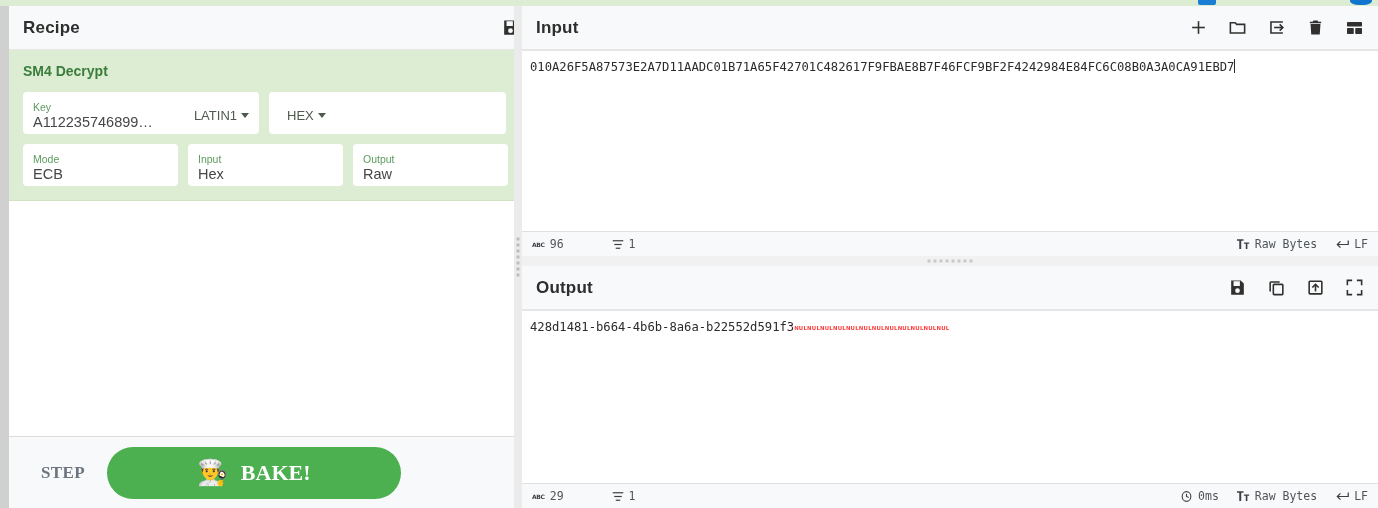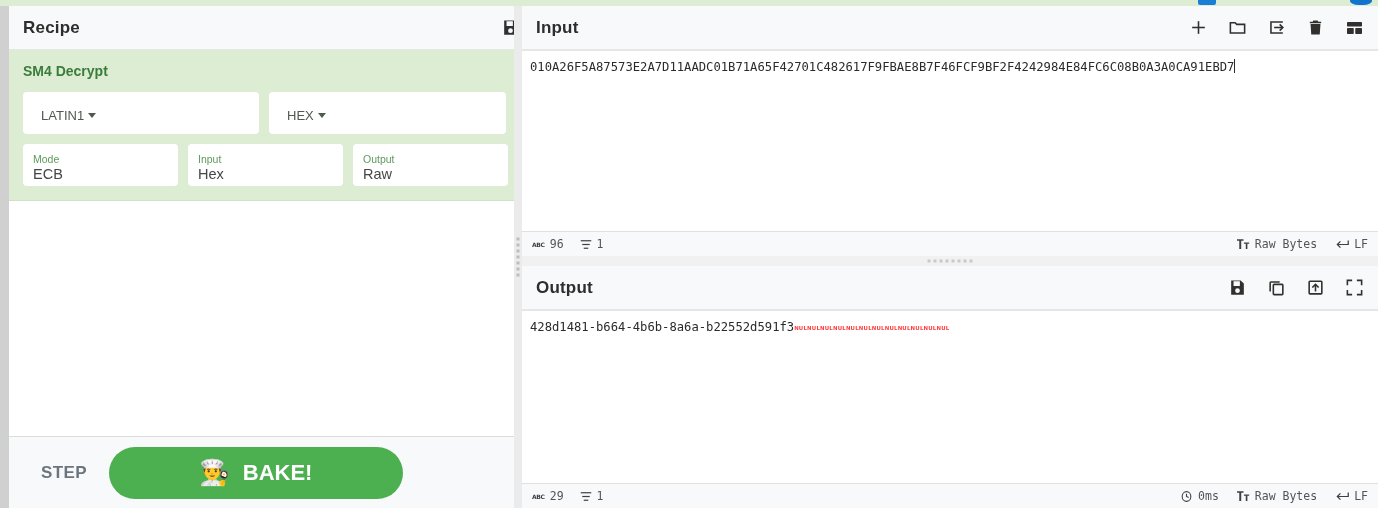--- a/index.html
+++ b/index.html
@@ -182,20 +182,21 @@
   
   .controls {
     flex: none;
     height: 72px;
     background: #f8f9fa;
     border-top: 1px solid #dcdcdc;
     display: flex;
     align-items: center;
     padding: 0 14px;
     box-sizing: border-box;
+    font-family: Liberation Serif, serif;
   }
   .step-btn {
     font-size: 17px;
     font-weight: bold;
     color: #6c757d;
     letter-spacing: 0.4px;
     margin-left: 18px;
     margin-right: 22px;
     cursor: pointer;
   }
@@ -311,20 +312,21 @@
     flex: none;
     height: 24px;
     background: #f8f9fa;
     border-top: 1px solid #e0e0e0;
     display: flex;
     align-items: center;
     padding: 0 10px;
     font-size: 11.5px;
     color: #50555a;
     font-family: "DejaVu Sans Mono", monospace;
+    gap: 32px;
   }
   .st-group {
     display: flex;
     align-items: center;
     gap: 5px;
     margin-right: 16px;
     cursor: pointer;
   }
   .st-right { margin-left: auto; display: flex; align-items: center; }
   .st-right .st-group { margin-right: 0; margin-left: 18px; }
@@ -410,20 +412,24 @@
               <svg width="13" height="15" viewBox="0 0 14 16" fill="currentColor">
                 <rect x="1" y="1" width="4" height="14" rx="0.5"></rect>
                 <rect x="9" y="1" width="4" height="14" rx="0.5"></rect>
               </svg>
             </span>
           </span>
         </div>
 
         <div class="arg-row">
           <div class="arg key">
+            <span class="arg-fields">
+              <span class="arg-label">Key</span>
+              <span class="arg-value">A112235746899…</span>
+            </span>
             <span class="arg-sel">
               <span>LATIN1</span>
               <i class="caret"></i>
             </span>
           </div>
           <div class="arg iv">
             <span class="arg-sel">
               <span>HEX</span>
               <i class="caret"></i>
             </span>

